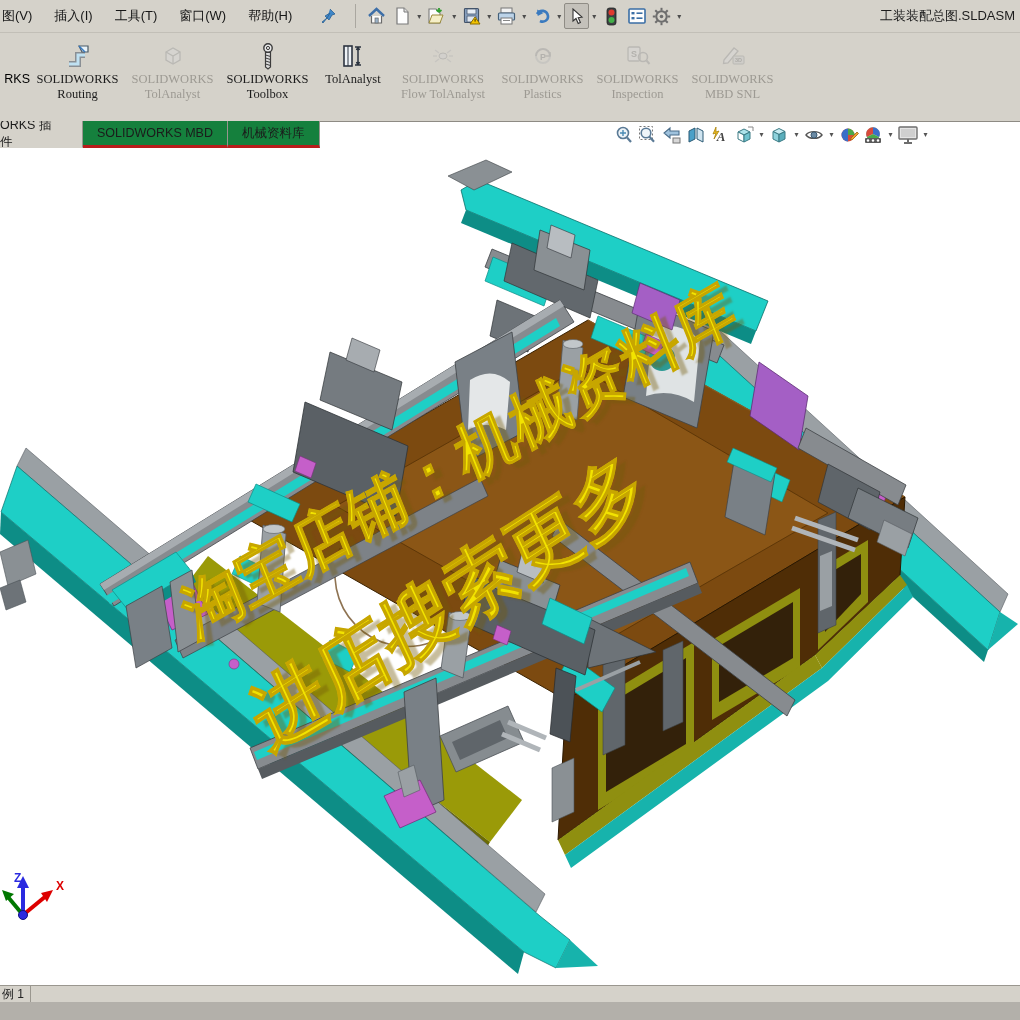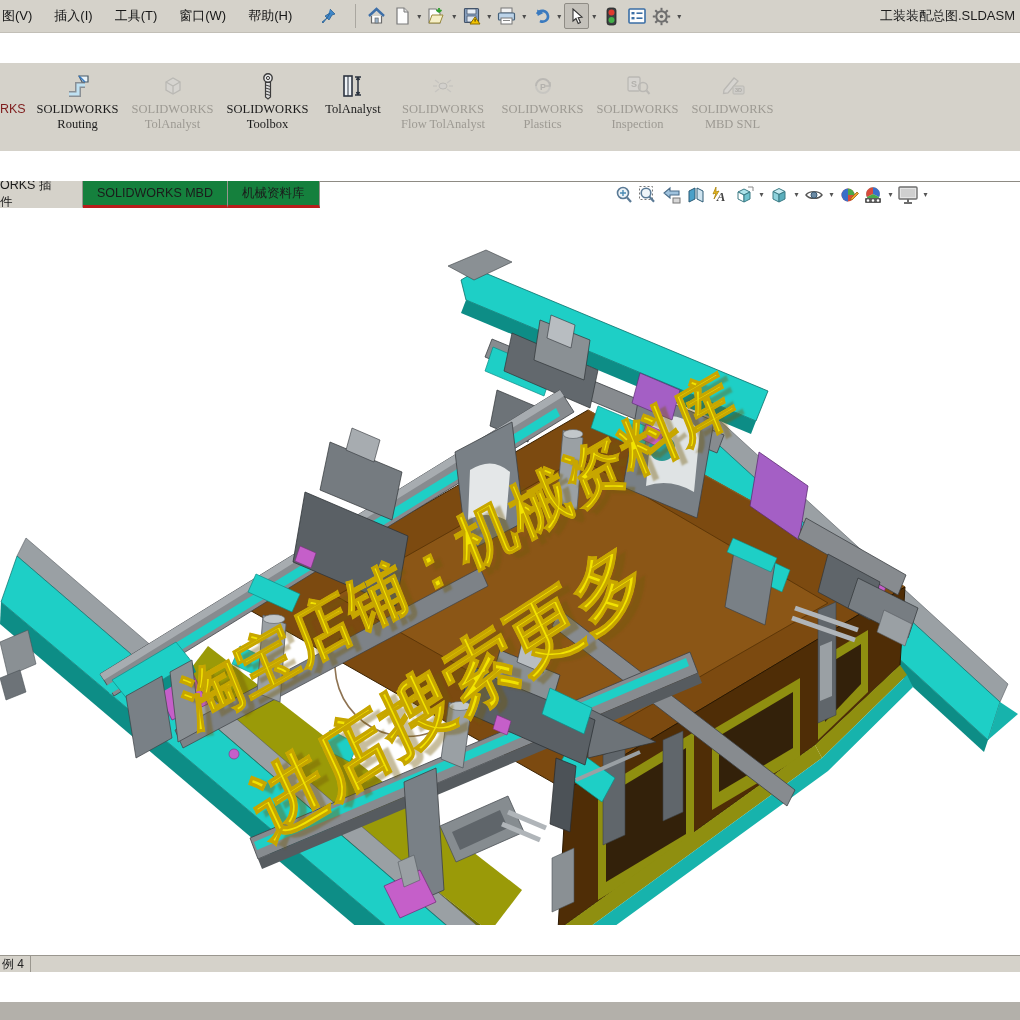--- a/index.html
+++ b/index.html
@@ -1,34 +1,34 @@
 <!DOCTYPE html>
 <html><head>
 <meta charset="utf-8">
 <style>
   html,body{margin:0;padding:0;}
   body{width:1020px;height:1020px;overflow:hidden;background:#fff;
        font-family:"Liberation Sans", sans-serif;-webkit-font-smoothing:antialiased;}
-  #app{width:1020px;height:1020px;display:flex;flex-direction:column;position:relative;gap:30px;}
+  #app{width:1020px;height:1020px;display:flex;flex-direction:column;position:relative;}
 
   
   #menubar{height:33px;background:#d5d2ca;display:flex;align-items:center;flex:0 0 auto;
            border-bottom:1px solid #c2bfb7;box-sizing:border-box;}
   .menu-item{font-size:13px;color:#161616;padding:0 11px;height:100%;display:flex;align-items:center;cursor:default;}
   .menu-item:first-child{padding-left:2px;}
   .pin{margin:0 10px 0 18px;display:flex;align-items:center;}
   .vsep{width:1px;height:24px;background:#aaa7a0;margin:0 8px;}
   .qbtn{width:25px;height:26px;display:flex;align-items:center;justify-content:center;border-radius:2px;}
   .qbtn.pressed{background:#c4c1ba;border:1px solid #8f8c85;box-sizing:border-box;}
   .dd{font-size:8px;color:#4c4c4c;width:10px;text-align:center;}
   #doc-title{margin-left:auto;font-size:13px;color:#1c1c1c;padding-right:5px;white-space:nowrap;text-align:center;}
 
   
   #ribbon{height:88px;background:#d5d2ca;display:flex;align-items:flex-start;flex:0 0 auto;padding-top:7px;box-sizing:border-box;}
-  .rpartial{width:30px;text-align:left;font-size:12.5px;color:#7f1d1d;margin-top:32px;overflow:hidden;}
+  .rpartial{width:30px;text-align:right;font-size:12.5px;color:#000000;margin-top:32px;overflow:hidden;}
   .ritem{width:95px;text-align:center;}
   .ritem.narrow{width:76px;}
   .ritem.wide{width:104px;}
   .ricon{height:32px;display:flex;align-items:center;justify-content:center;}
   .rlab{font-size:12.5px;line-height:15px;color:#1b1b1b;white-space:nowrap;font-family:Liberation Serif, serif;}
   .ritem.disabled .rlab{color:#9d9a93;}
   .ritem.disabled .ricon{opacity:.45;}
 
   
   #tabsrow{height:27px;position:relative;display:flex;flex:0 0 auto;background:#fff;}
@@ -550,16 +550,16 @@
       <line x1="23" y1="47" x2="46" y2="28" stroke="#dd0000" stroke-width="4"></line>
       <polygon points="53,22 41,25 47,34" fill="#dd0000"></polygon>
       <text x="56" y="22" font-size="12" font-weight="bold" fill="#dd0000">X</text>
       <line x1="23" y1="47" x2="8" y2="29" stroke="#007700" stroke-width="4"></line>
       <polygon points="2,22 6,33 14,26" fill="#007700"></polygon>
       <circle cx="23" cy="47" r="4.5" fill="#2a2ae0" stroke="#101080" stroke-width="1"></circle>
     </svg>
   </div>
 
   <div id="statusbar">
-    <div class="cell">例 4</div>
+    <div class="cell">例 1</div>
   </div>
   <div id="statusstrip"></div>
 </div>
 
 </body></html>

